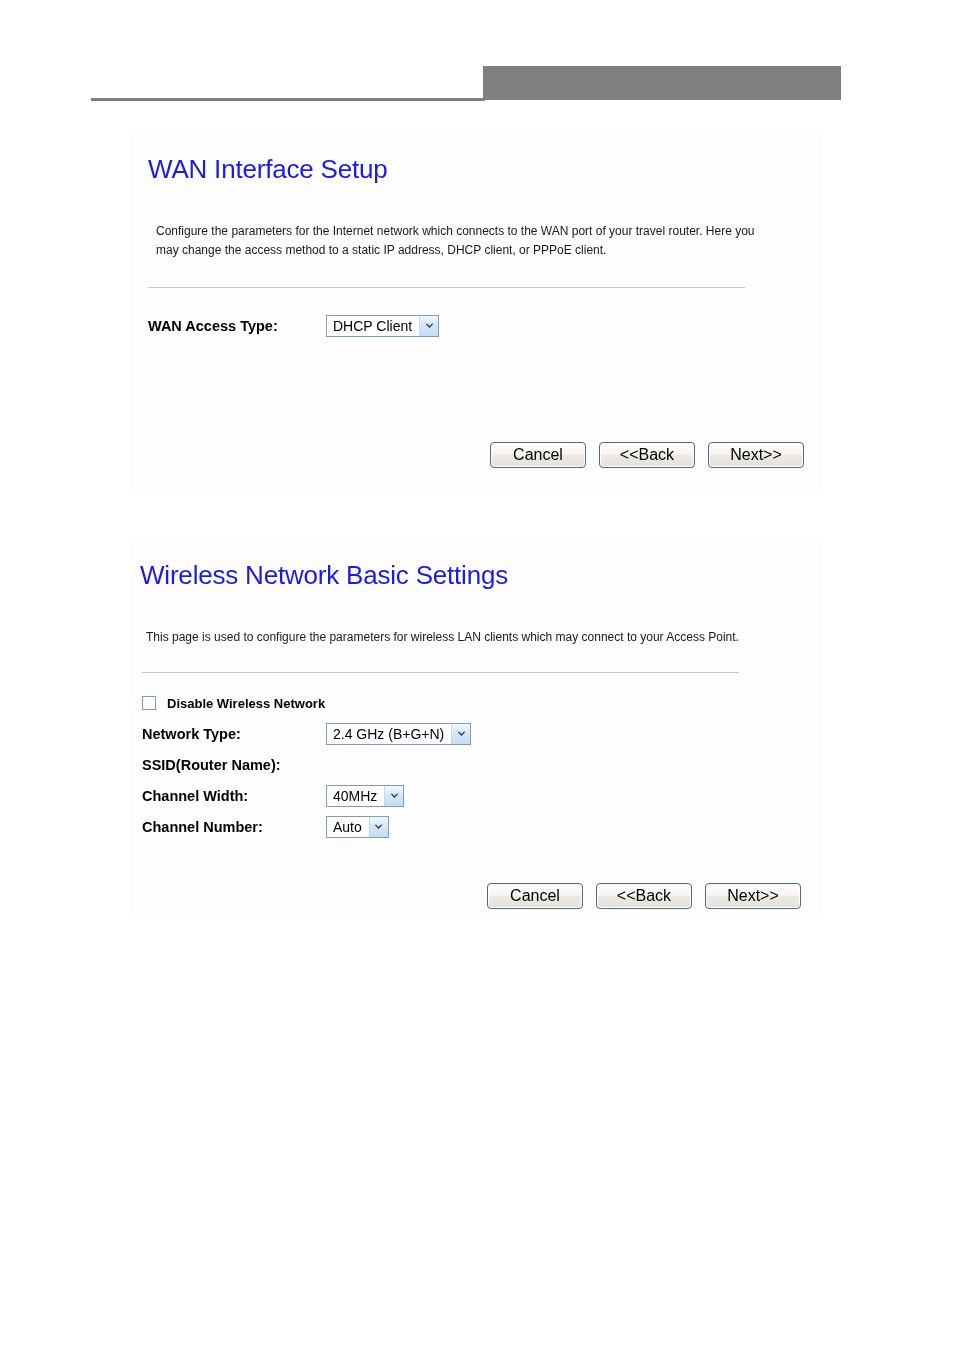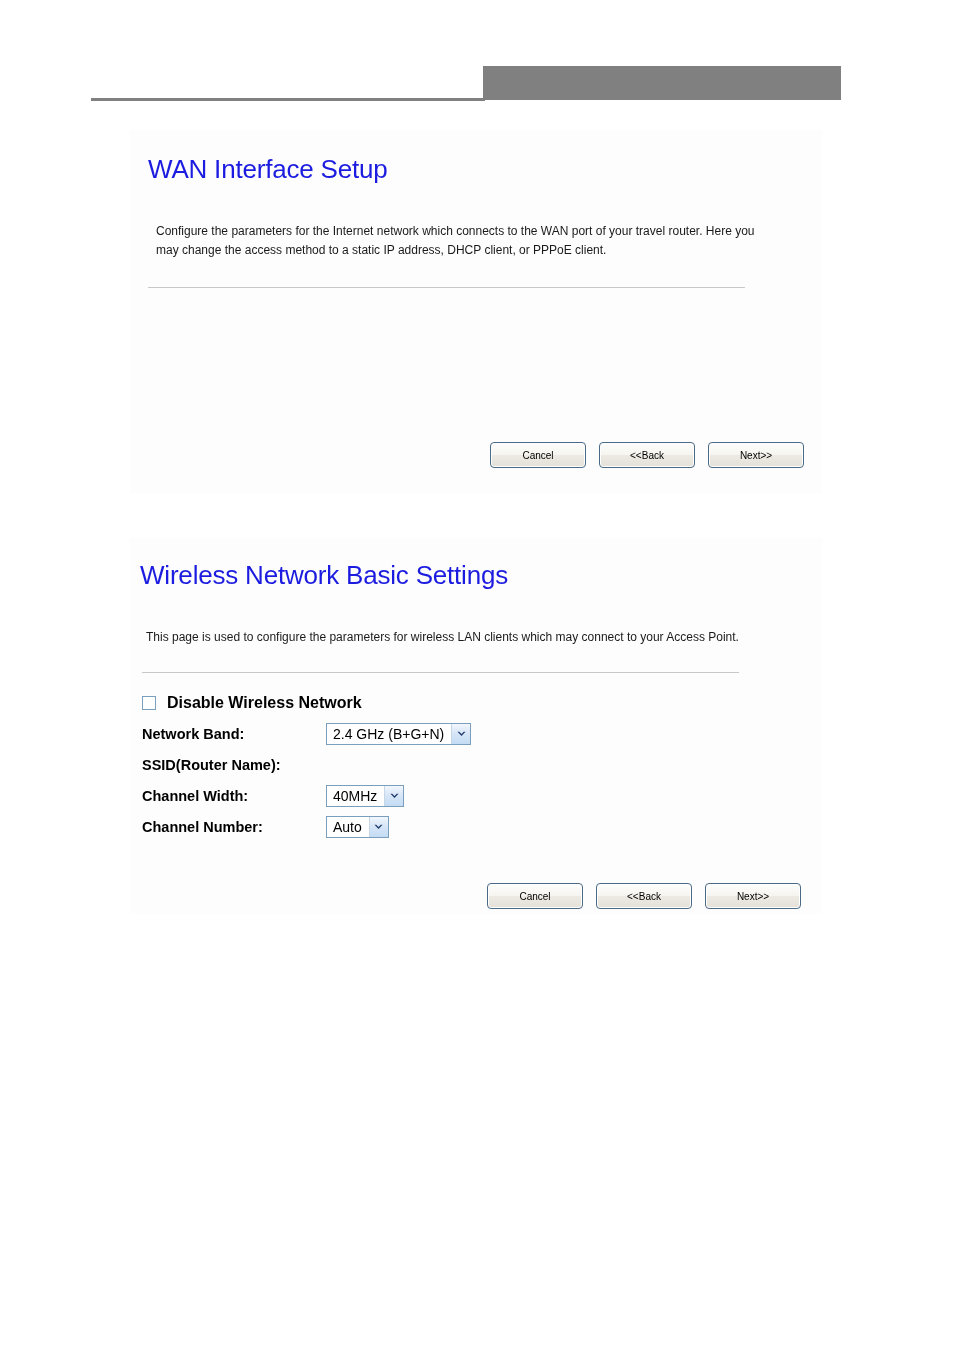--- a/index.html
+++ b/index.html
@@ -159,40 +159,40 @@
     width: 14px;
     height: 14px;
     border: 1px solid #7b9ebd;
     background: #ffffff;
     box-shadow: inset 0 0 0 1px #ffffff;
     box-sizing: border-box;
     margin-right: 11px;
     flex: none;
   }
   .cb-label {
-    font-size: 16px;
+    font-size: 13px;
     font-weight: bold;
     color: #000;
   }
 
   
   .button-row {
     position: absolute;
     display: flex;
     gap: 13px;
   }
   #wan-button-row { left: 360px; top: 312px; }
   #wireless-button-row { left: 357px; top: 345px; }
 
   .xp-button {
     border: 1px solid #4a6a86;
     border-radius: 4px;
     background: linear-gradient(to bottom, #fdfdfc 0%, #f6f5f0 48%, #eceae2 52%, #e3e1d8 100%);
     font-family: "Liberation Sans", sans-serif;
-    font-size: 10px;
+    font-size: 16px;
     color: #000;
     height: 26px;
     min-width: 96px;
     padding: 0 8px;
     cursor: default;
     box-shadow: inset 0 0 0 1px #ffffff;
   }
 </style>
 </head>
 <body>
@@ -203,20 +203,33 @@
 </div>
 
 <section class="panel" id="panel-wan">
 
   <h1 class="panel-title">WAN Interface Setup</h1>
 
   <p class="panel-desc">Configure the parameters for the Internet network which connects to the WAN port of your travel router. Here you may change the access method to a static IP address, DHCP client, or PPPoE client.</p>
 
   <div class="divider"></div>
 
+  <div class="form-area" id="wan-form-area">
+    <div class="form-row">
+      <span class="form-label">WAN Access Type:</span>
+      <span class="xp-select">
+        <span class="sel-text">DHCP Client</span>
+        <span class="sel-arrow">
+          <svg width="9" height="6" viewBox="0 0 9 6">
+              <path d="M0.5 0.8 L4.5 5 L8.5 0.8 L6.8 0.8 L4.5 3.1 L2.2 0.8 Z" fill="#1f3d6b"></path>
+            </svg>
+        </span>
+      </span>
+    </div>
+  </div>
 
   <div class="button-row" id="wan-button-row">
     <button class="xp-button">Cancel</button>
     <button class="xp-button">&lt;&lt;Back</button>
     <button class="xp-button">Next&gt;&gt;</button>
   </div>
 
 </section>
 
 <section class="panel" id="panel-wireless">
@@ -228,21 +241,21 @@
   <div class="divider"></div>
 
   <div class="form-area" id="wireless-form-area">
 
     <div class="cb-row">
       <span class="xp-checkbox"></span>
       <span class="cb-label">Disable Wireless Network</span>
     </div>
 
     <div class="form-row">
-      <span class="form-label">Network Band:</span>
+      <span class="form-label">Network Type:</span>
       <span class="xp-select">
         <span class="sel-text">2.4 GHz (B+G+N)</span>
         <span class="sel-arrow">
           <svg width="9" height="6" viewBox="0 0 9 6">
               <path d="M0.5 0.8 L4.5 5 L8.5 0.8 L6.8 0.8 L4.5 3.1 L2.2 0.8 Z" fill="#1f3d6b"></path>
             </svg>
         </span>
       </span>
     </div>
 

